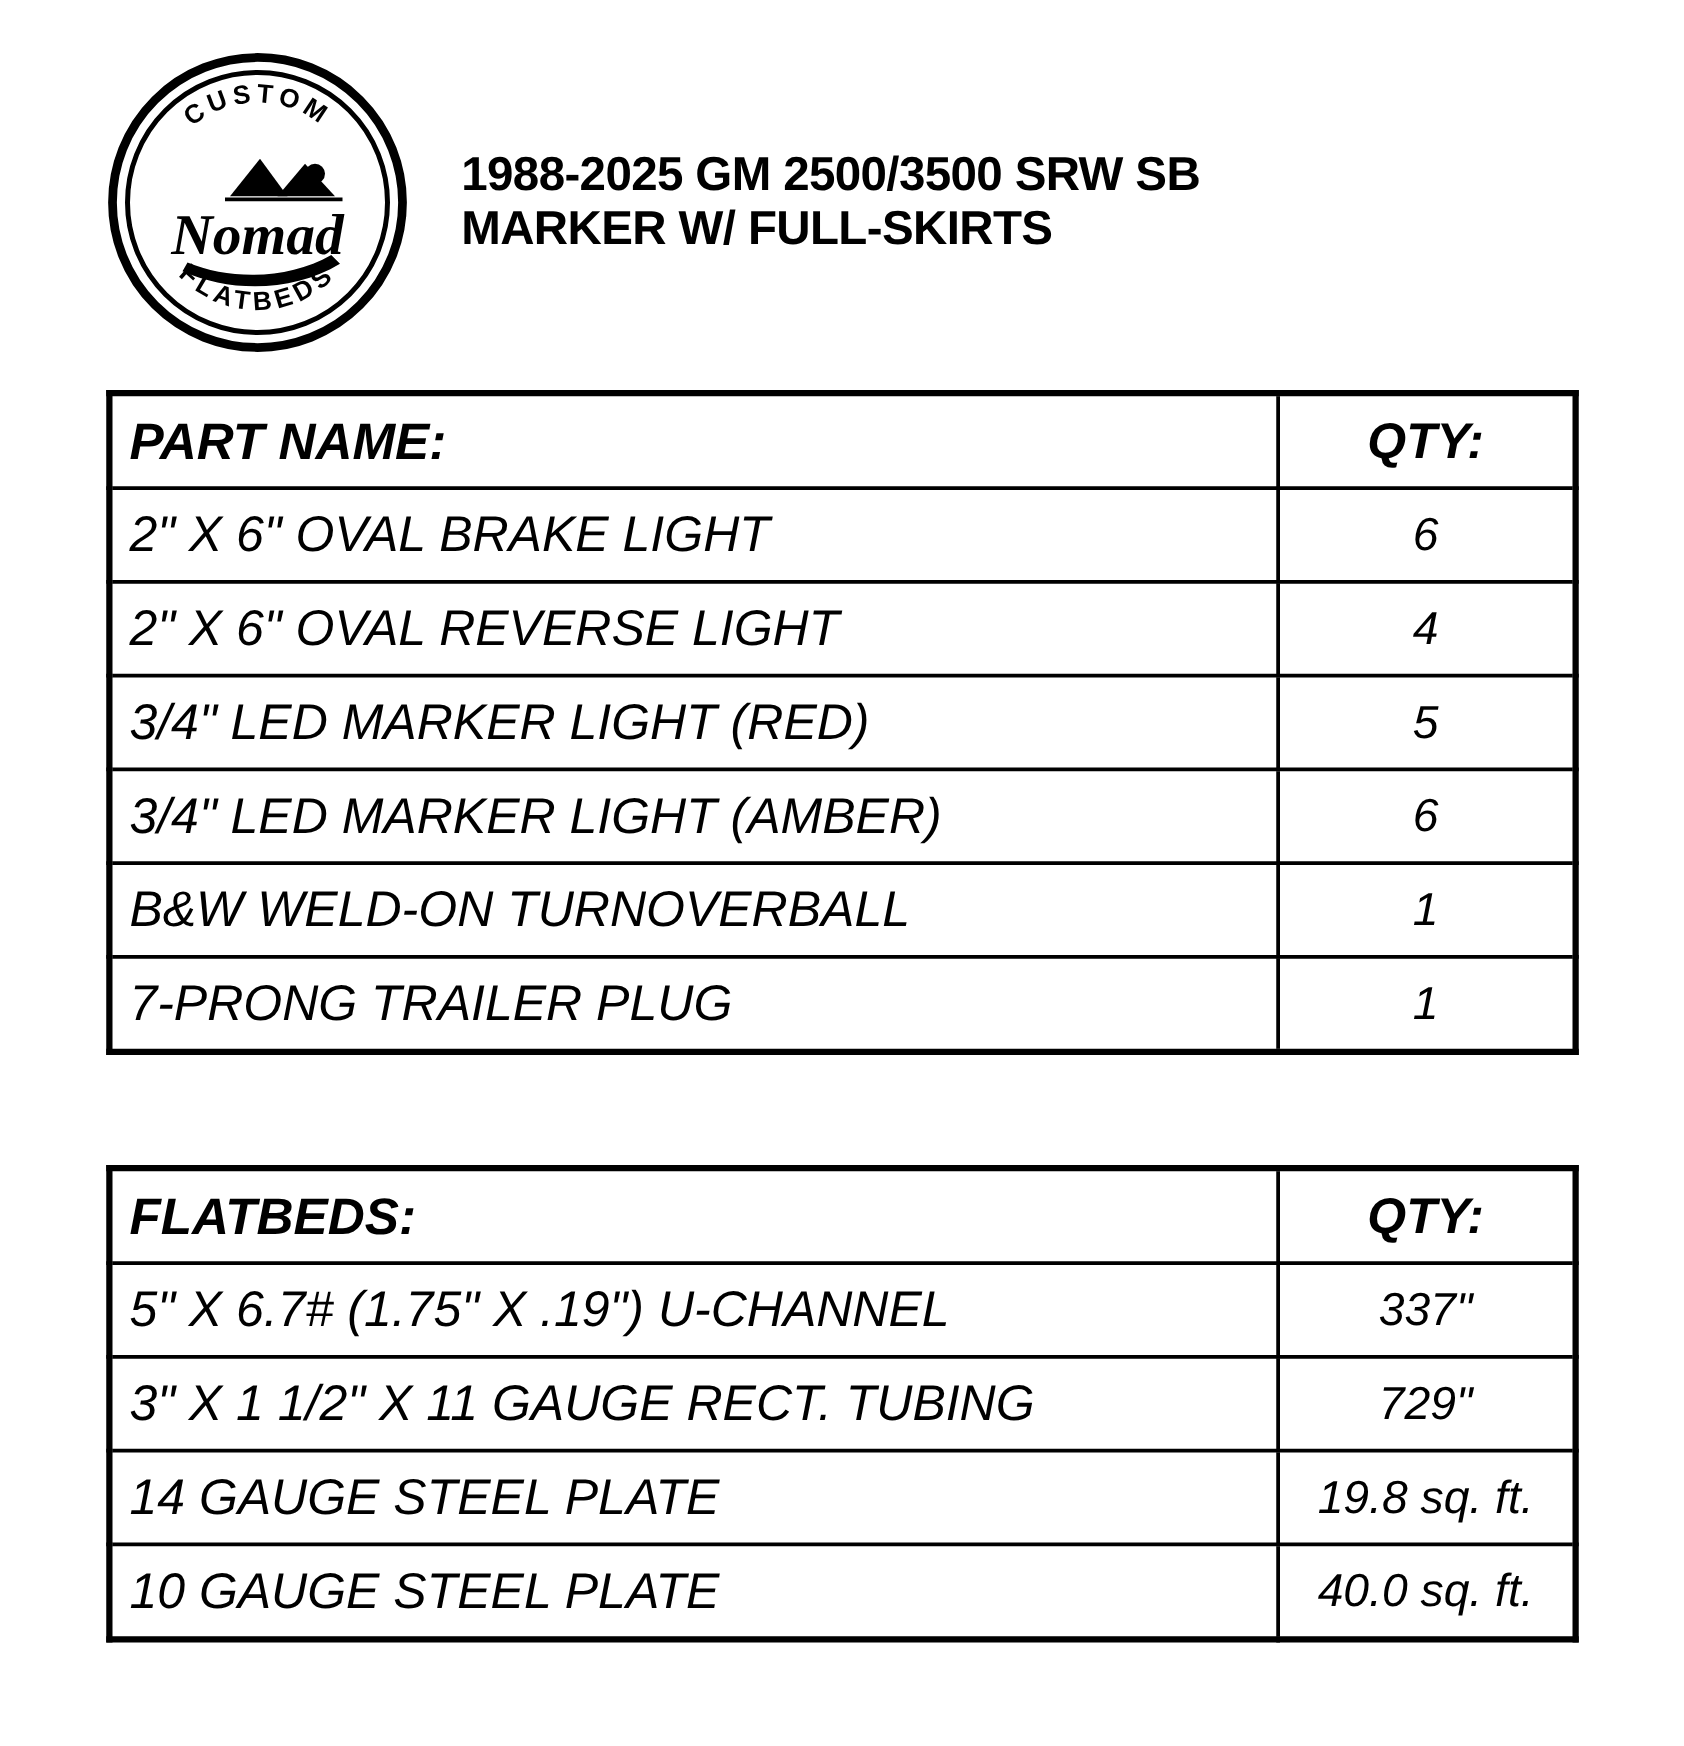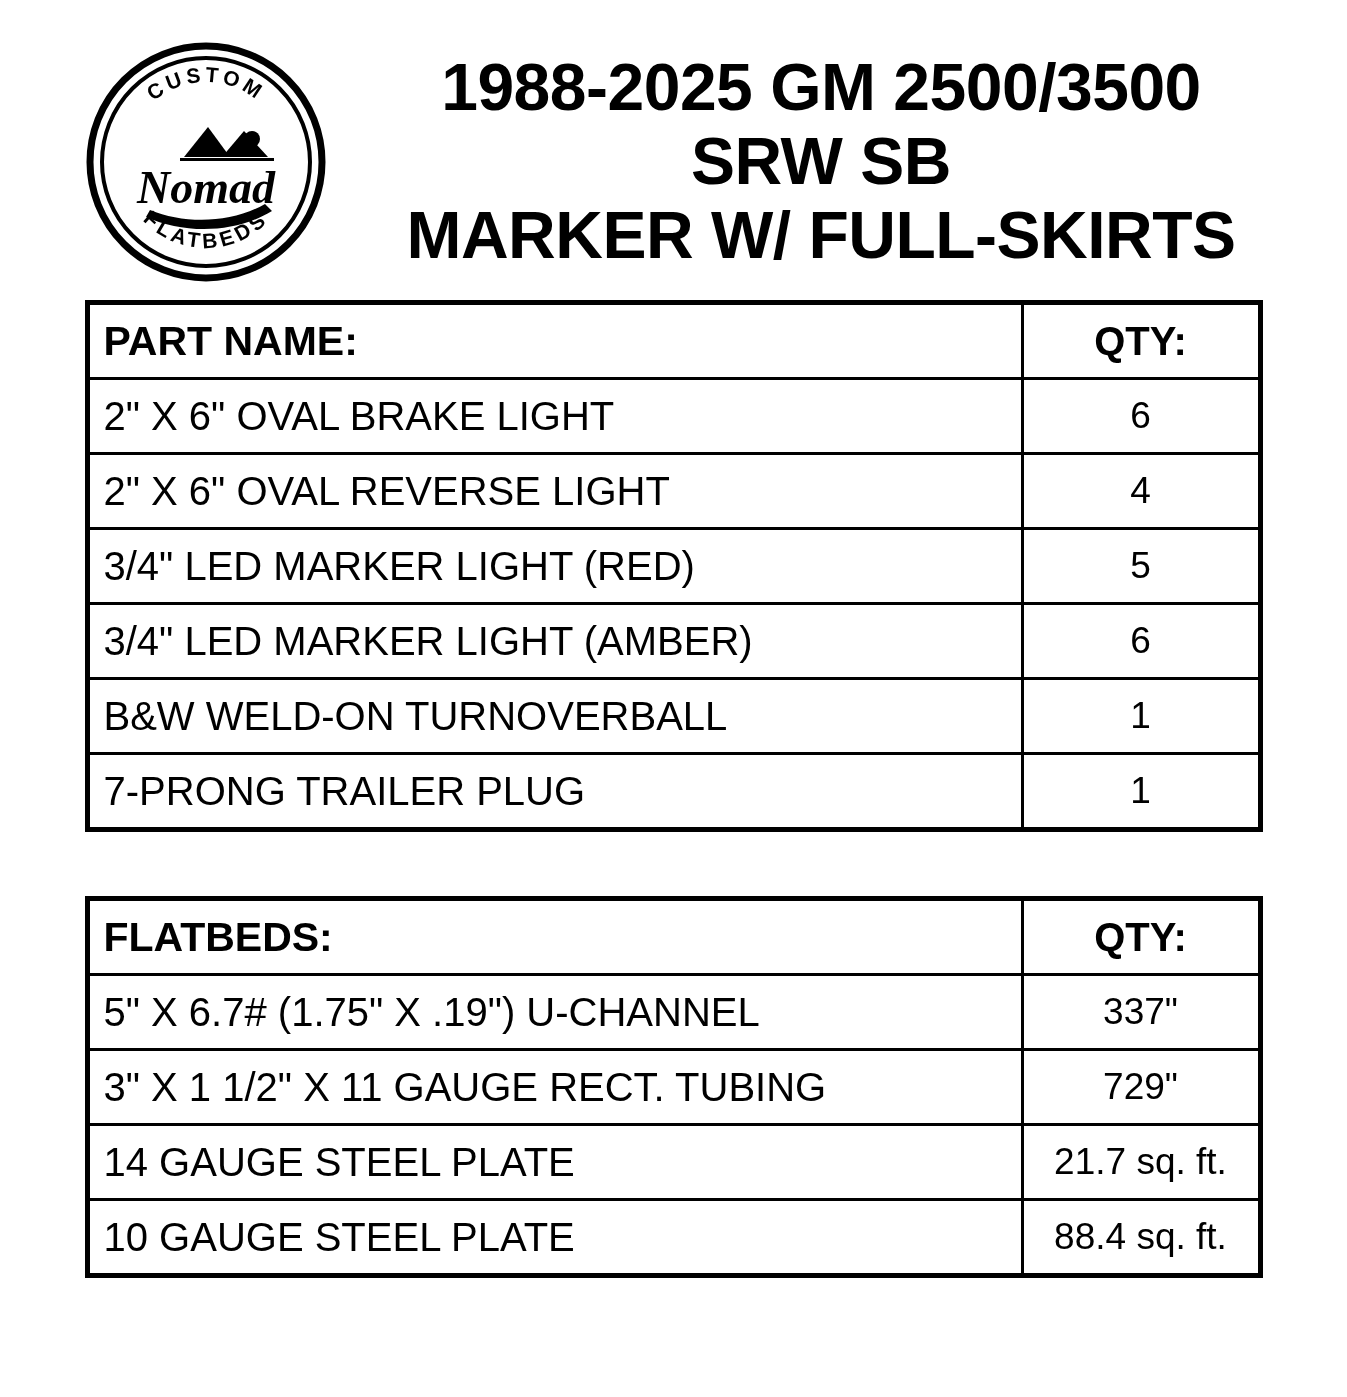--- a/index.html
+++ b/index.html
@@ -37,33 +37,34 @@
   }
   .logo svg {
     display: block;
   }
   .title-wrap {
     flex: 1 1 auto;
     padding-left: 36px;
     padding-right: 40px;
   }
   .title {
-    font-size: 66px;
+    font-size: 38px;
     line-height: 1.12;
     font-weight: bold;
     letter-spacing: -0.5px;
-    text-align: center;
-    margin: 14px;
+    text-align: left;
+    margin: 4px;
     padding-right: 30px;
   }
 
   
   .table-block {
-    margin: 0 auto;
+    margin: 12px auto;
     width: 1178px;
+    font-style: italic;
   }
   table.spec {
     border-collapse: collapse;
     width: 100%;
     table-layout: fixed;
     border: 5px solid #000;
   }
   table.spec td, table.spec th {
     border: 3px solid #000;
     padding: 0;
@@ -193,23 +194,23 @@
         <tr>
           <td class="c-name">5" X 6.7# (1.75" X .19") U-CHANNEL</td>
           <td class="c-qty">337"</td>
         </tr>
         <tr>
           <td class="c-name">3" X 1 1/2" X 11 GAUGE RECT. TUBING</td>
           <td class="c-qty">729"</td>
         </tr>
         <tr>
           <td class="c-name">14 GAUGE STEEL PLATE</td>
-          <td class="c-qty">21.7 sq. ft.</td>
+          <td class="c-qty">19.8 sq. ft.</td>
         </tr>
         <tr>
           <td class="c-name">10 GAUGE STEEL PLATE</td>
-          <td class="c-qty">88.4 sq. ft.</td>
+          <td class="c-qty">40.0 sq. ft.</td>
         </tr>
       </tbody>
     </table>
   </div>
 
 </div>
 
 </body></html>

